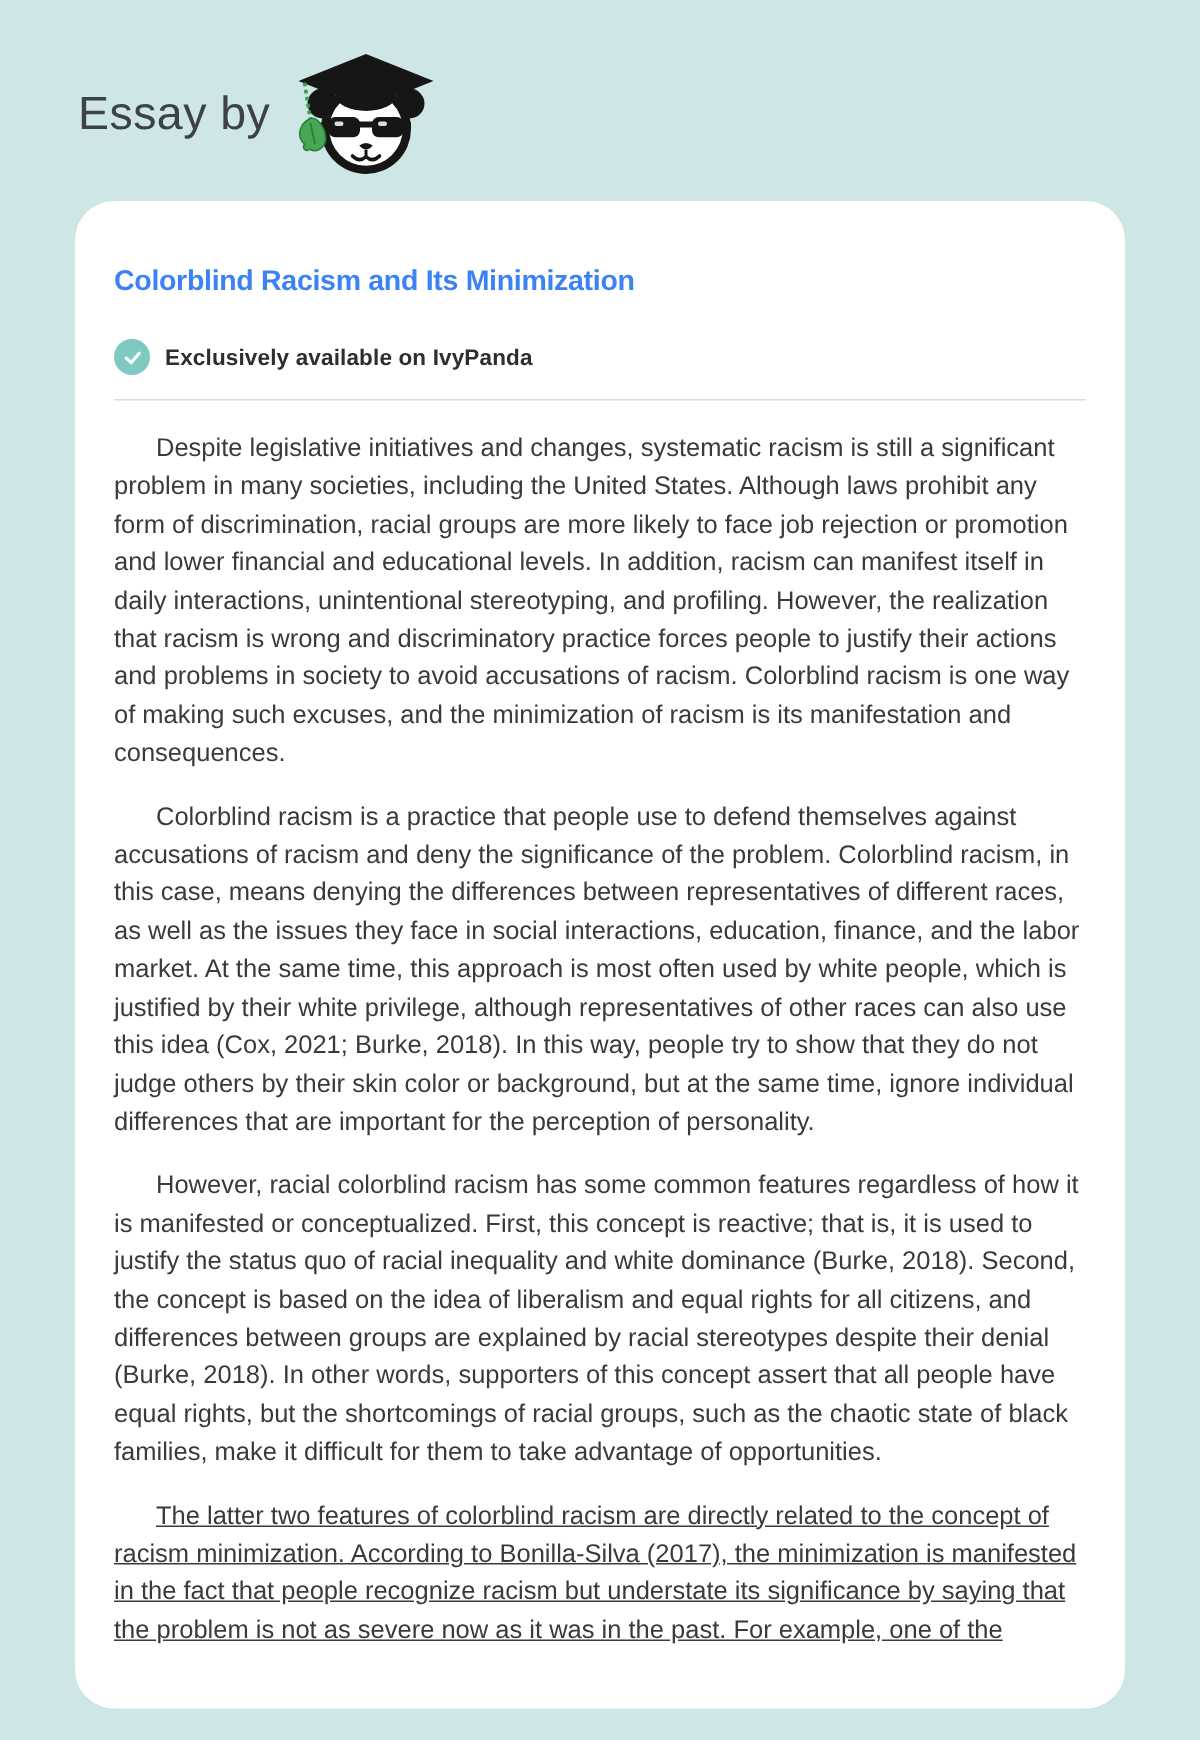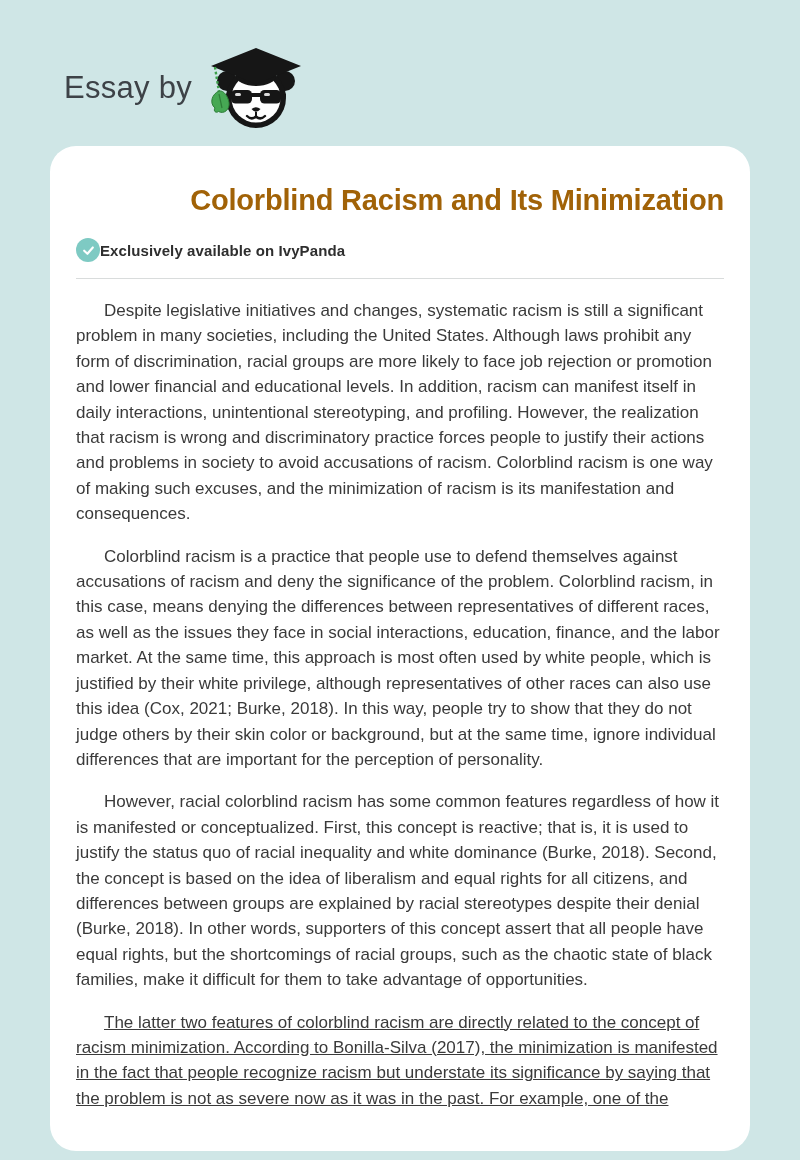--- a/index.html
+++ b/index.html
@@ -8,21 +8,21 @@
     height: 1160px;
     background: #cfe6e6;
     font-family: "Liberation Sans", sans-serif;
     overflow: hidden;
   }
 
   
   .header {
     display: flex;
     align-items: center;
-    margin: 16px;
+    margin: 4px;
     padding: 30px 0 0 48px;
     height: 84px;
   }
   .essay-by {
     font-size: 31px;
     color: #3d4247;
     letter-spacing: 0.3px;
   }
   .logo {
     width: 100px;
@@ -49,31 +49,30 @@
     box-sizing: border-box;
     width: 700px;
     min-height: 980px;
     margin: 16px auto 0;
     background: #ffffff;
     border-radius: 26px;
     padding: 30px 26px 40px;
   }
   .title {
     margin: 6px 0 20px;
-    font-size: 29px;
+    font-size: 19px;
     line-height: 36px;
     font-weight: 700;
-    color: #a16207;
+    color: #3b82f6;
     letter-spacing: -0.2px;
-    text-align: right;
   }
   .exclusive {
     display: flex;
     align-items: center;
-    gap: 0;
+    gap: 10px;
     margin: 0 0 2px 0;
   }
   .check-badge {
     width: 24px;
     height: 24px;
     border-radius: 50%;
     background: #7ecac3;
     display: flex;
     align-items: center;
     justify-content: center;

